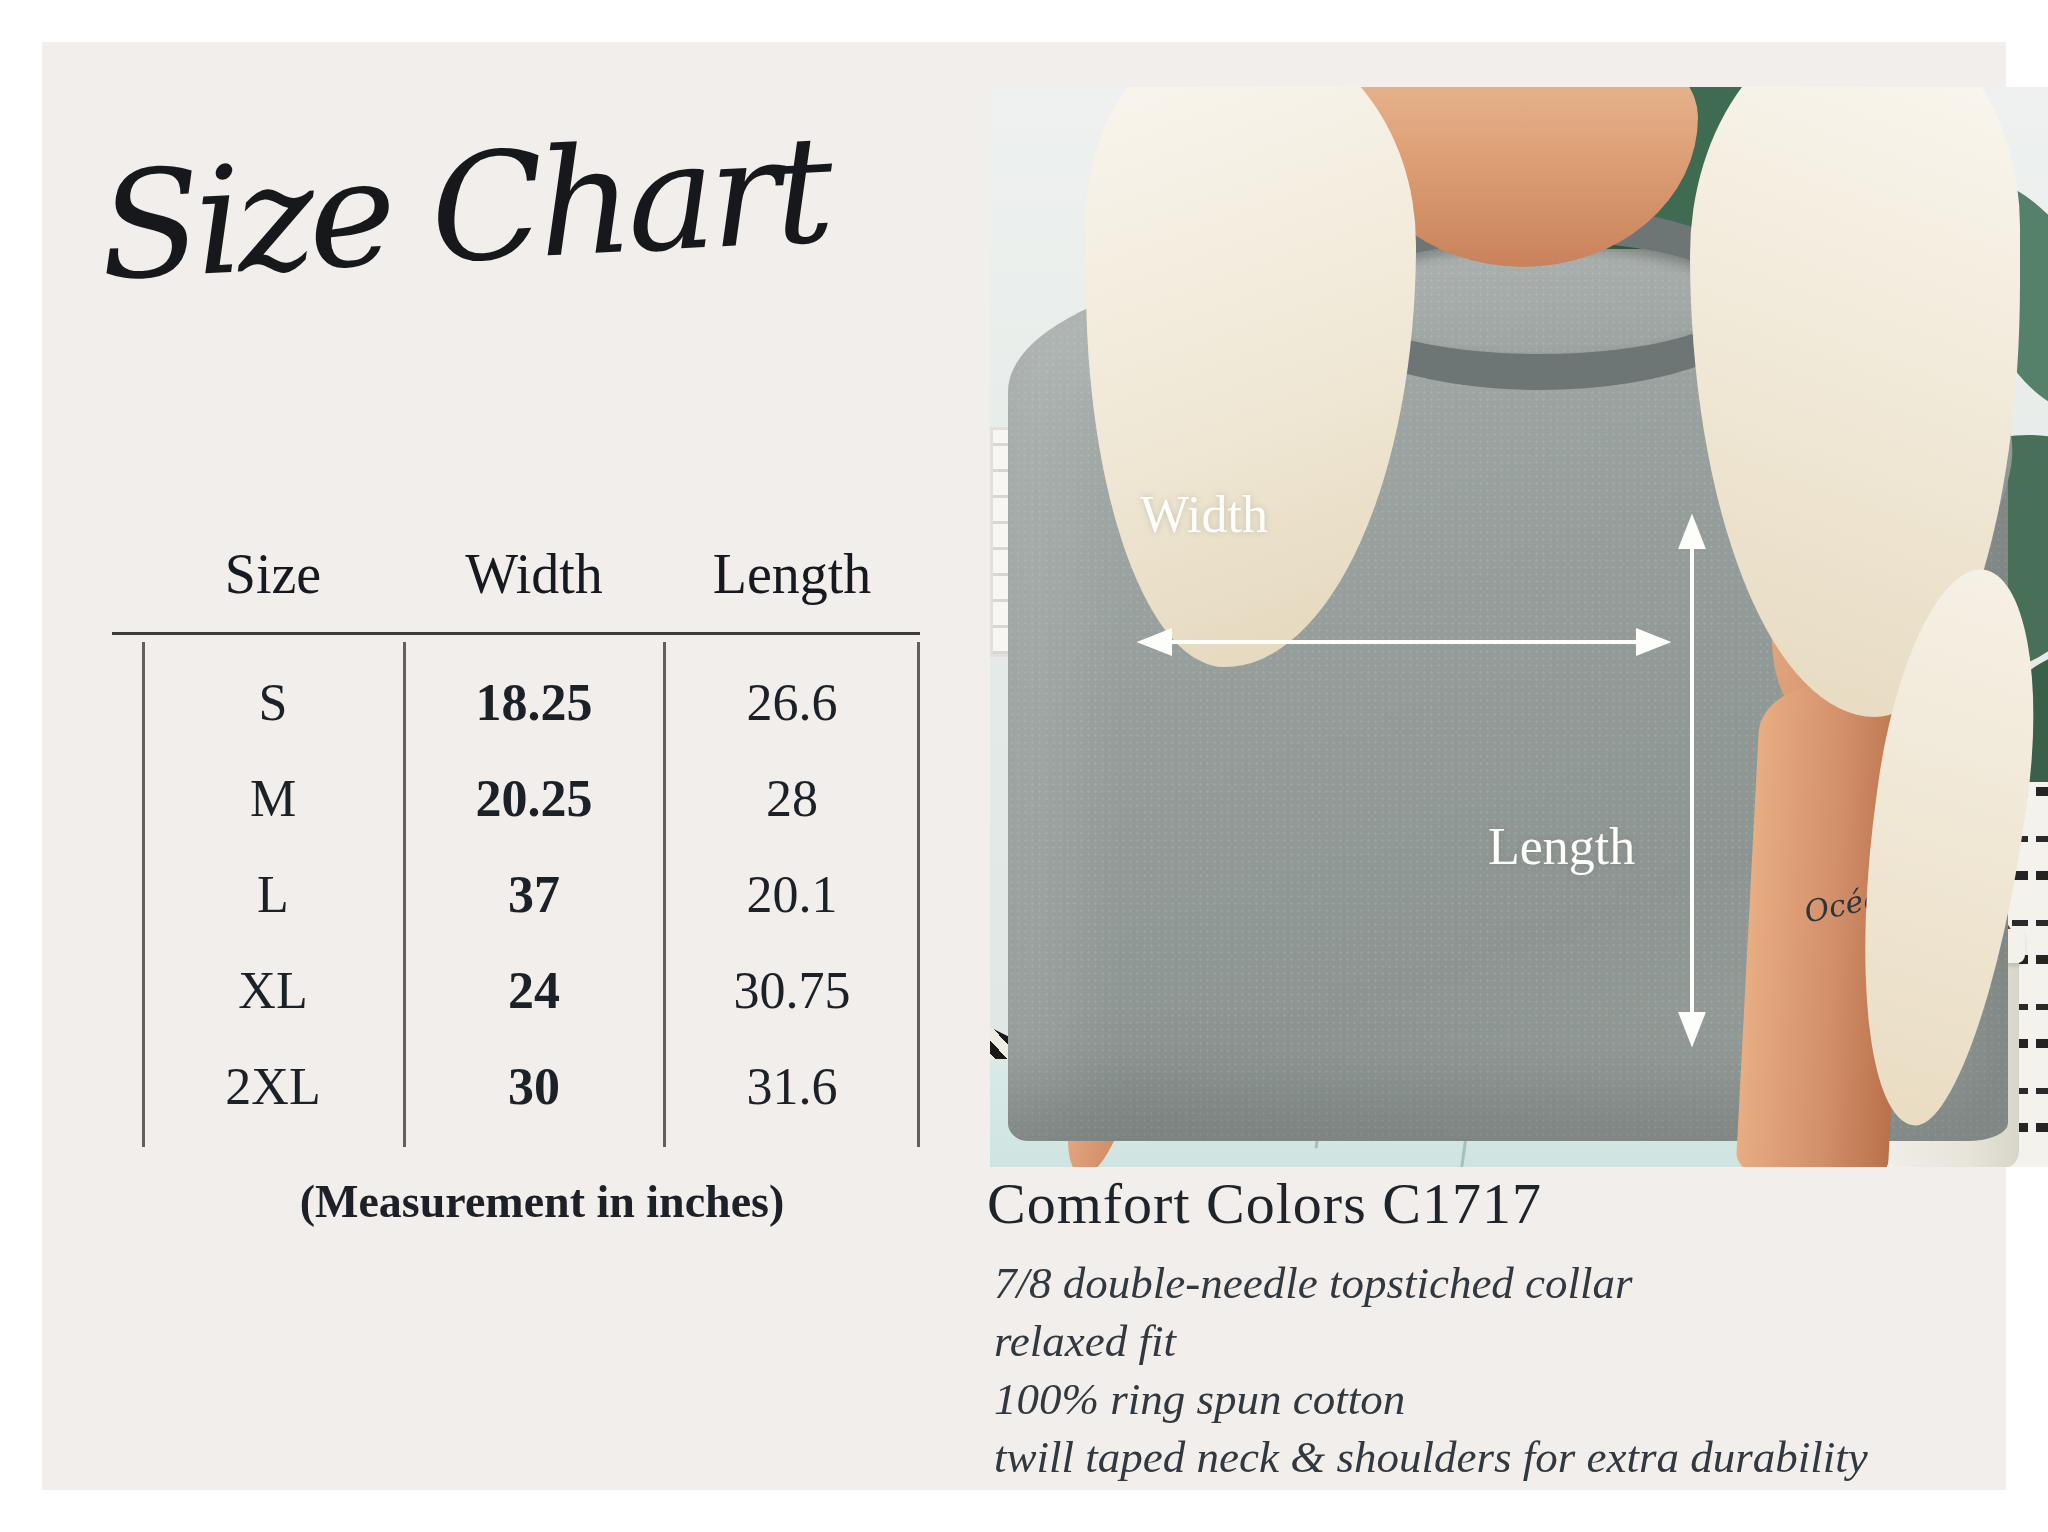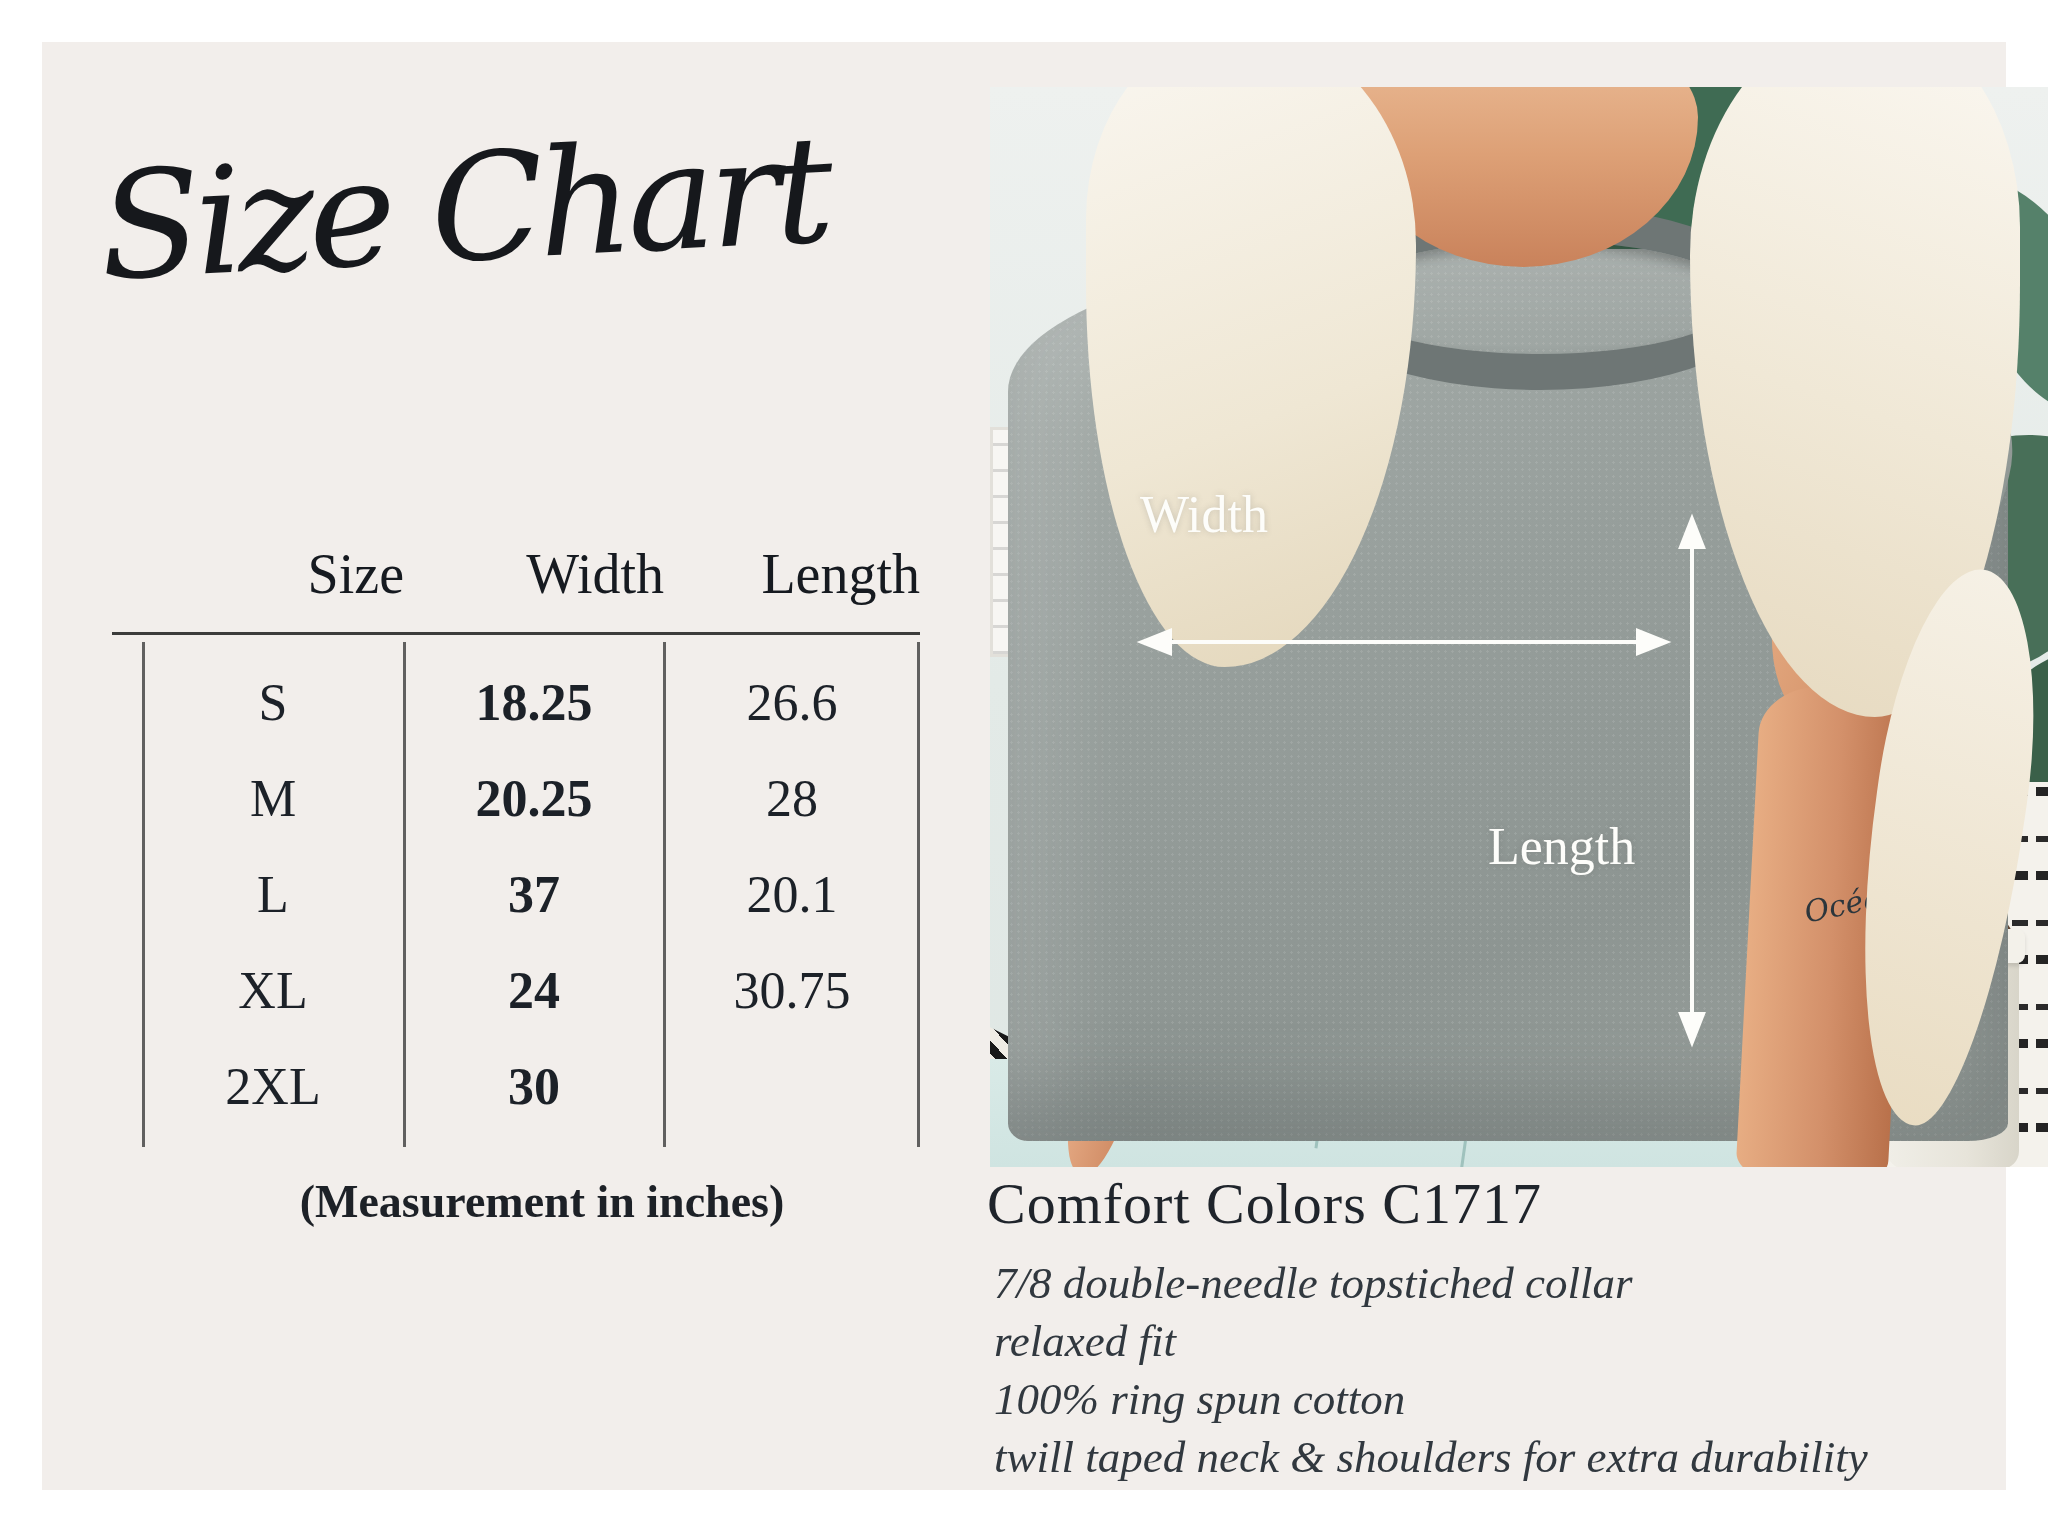--- a/index.html
+++ b/index.html
@@ -13,21 +13,21 @@
     background:#f2eeeb;
   }
   
   .title {
     position:absolute; left:58px; top:38px; width:680px; height:280px;
     font-family:"DejaVu Serif", cursive; font-style:italic;
     font-size:148px; line-height:260px; color:#16181c;
     letter-spacing:-6px; transform:rotate(-3deg); white-space:nowrap;
   }
   .thead { position:absolute; left:100px; top:500px; width:778px; display:flex; }
-  .thead .hc { font-size:56px; text-align:right; color:#161a20; }
+  .thead .hc { font-size:56px; text-align:center; color:#161a20; }
   .hc.c1{ width:262px; } .hc.c2{ width:260px; } .hc.c3{ width:256px; }
   .toprule { position:absolute; left:70px; top:590px; width:808px; height:3px;
     background:rgba(28,28,28,.85); }
   .vline { position:absolute; top:600px; height:505px; width:3px;
     background:rgba(35,35,35,.7); }
   .vl1{ left:100px; } .vl2{ left:361px; } .vl3{ left:621px; } .vl4{ left:875px; }
   .tbody { position:absolute; left:100px; top:612px; width:778px; }
   .trow { display:flex; height:96px; align-items:center; }
   .trow .tc { font-size:52px; text-align:center; color:#1c2128; }
   .tc.c1{ width:262px; } .tc.c2{ width:260px;font-weight:bold; } .tc.c3{ width:256px;text-align:center; }
@@ -157,20 +157,21 @@
       <div class="tc c3">20.1</div>
     </div>
     <div class="trow">
       <div class="tc c1">XL</div>
       <div class="tc c2">24</div>
       <div class="tc c3">30.75</div>
     </div>
     <div class="trow">
       <div class="tc c1">2XL</div>
       <div class="tc c2">30</div>
+      <div class="tc c3">31.6</div>
     </div>
   </div>
 
   <div class="note">(Measurement in inches)</div>
 
   <div class="photo">
     <div class="art"></div>
     <div class="stem"></div>
     <div class="leaf l1"></div>
     <div class="leaf l2"></div>

